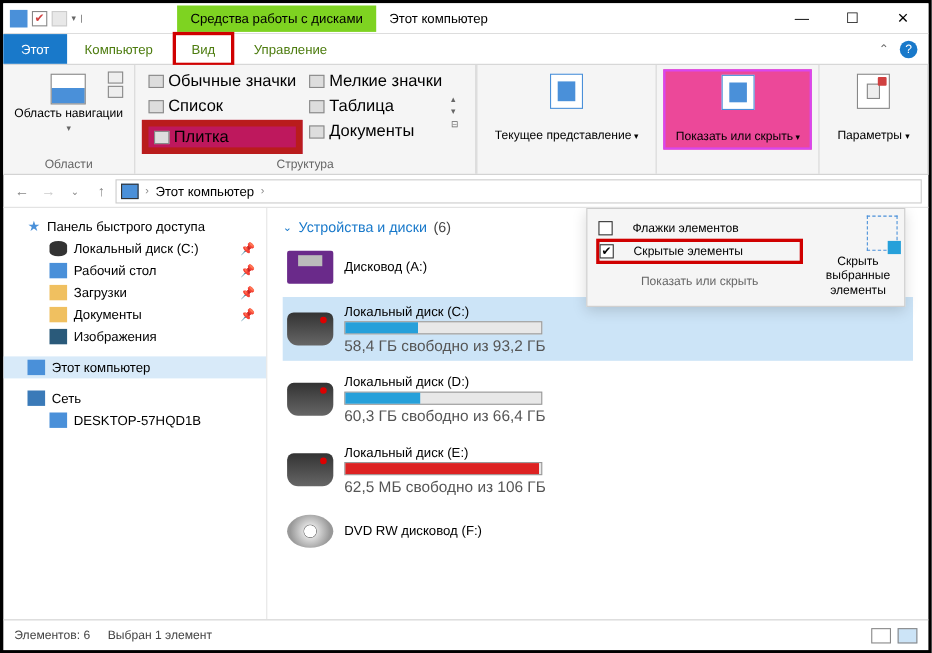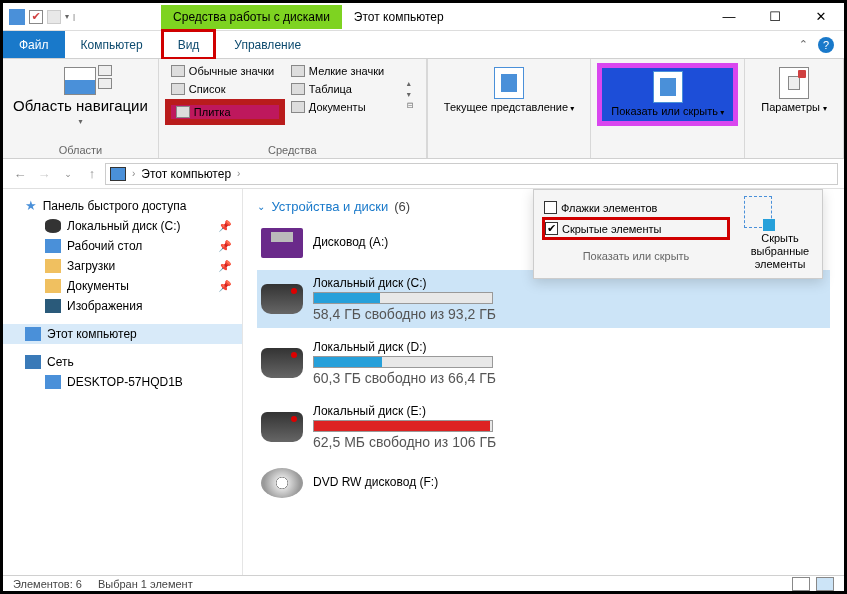--- a/index.html
+++ b/index.html
@@ -10,36 +10,36 @@
 .qat-icon { width: 16px; height: 16px; background: #4a90d9; }
 .qat-check { width: 14px; height: 14px; border: 1px solid #888; display: flex; align-items: center; justify-content: center; color: #d04040; font-size: 11px; }
 .qat-blank { width: 14px; height: 14px; background: #e8e8e8; border: 1px solid #ccc; }
 .qat-drop { font-size: 8px; color: #666; }
 .context-tab { background: #7ed321; color: #000; padding: 5px 12px; font-size: 12px; margin-left: 80px; }
 .title-text { margin-left: 12px; font-size: 12px; }
 .window-controls { margin-left: auto; display: flex; }
 .wc-btn { width: 46px; height: 28px; display: flex; align-items: center; justify-content: center; font-size: 13px; font-family: Arial; }
 .tabs { height: 28px; display: flex; align-items: stretch; background: #fff; border-bottom: 1px solid #d0d0d0; }
 .tab-file { background: #1979ca; color: #fff; padding: 0 16px; display: flex; align-items: center; font-size: 12px; }
-.tab { padding: 0 16px; display: flex; align-items: center; font-size: 12px; color: #0c4a6e; }
+.tab { padding: 0 16px; display: flex; align-items: center; font-size: 12px; color: #4d7c0f; }
 .tab-highlighted { border: 3px solid #d00000; margin: -2px 2px; padding: 0 14px; }
 .help-area { margin-left: auto; display: flex; align-items: center; gap: 10px; padding-right: 10px; }
 .help-q { width: 16px; height: 16px; border-radius: 50%; background: #1979ca; color: #fff; font-size: 11px; display: flex; align-items: center; justify-content: center; }
 .ribbon { height: 100px; display: flex; background: #f5f5f5; border-bottom: 1px solid #d0d0d0; }
 .ribbon-group { border-right: 1px solid #d8d8d8; display: flex; flex-direction: column; padding: 4px 6px 2px; }
 .ribbon-group-label { font-size: 11px; color: #666; text-align: center; margin-top: auto; padding-top: 2px; }
 .nav-pane-btn { display: flex; flex-direction: column; align-items: center; gap: 2px; padding: 4px; }
 .nav-pane-icon { width: 32px; height: 28px; background: linear-gradient(#fff 45%, #4a90d9 45%); border: 1px solid #888; }
-.nav-pane-label { font-size: 15px; text-align: center; line-height: 1.2; }
+.nav-pane-label { font-size: 11px; text-align: center; line-height: 1.2; }
 .struct-col { display: flex; flex-direction: column; gap: 2px; }
-.struct-item { display: flex; align-items: center; gap: 4px; padding: 2px 6px; font-size: 11px; min-width: 120px; }
+.struct-item { display: flex; align-items: center; gap: 4px; padding: 2px 6px; font-size: 15px; min-width: 120px; }
 .struct-item.sel { background: #be185d; border: 6px solid #b91c1c; padding: 1px 5px; text-align: right; }
 .struct-icon { width: 14px; height: 12px; border: 1px solid #888; background: #ddd; }
-.big-btn { display: flex; flex-direction: column; align-items: center; padding: 4px 10px; gap: 2px; }
-.big-btn.sel { background: #1d4ed8; border: 5px solid #d946ef; padding: 3px 9px; }
+.big-btn { display: flex; flex-direction: column; align-items: center; padding: 4px 10px; gap: 18px; }
+.big-btn.sel { background: #ec4899; border: 2px solid #d946ef; padding: 3px 9px; }
 .big-btn-icon { width: 30px; height: 32px; border: 1px solid #4a90d9; background: #fff; position: relative; }
 .big-btn-icon::after { content: ""; position: absolute; inset: 6px; background: #4a90d9; }
 .big-btn-label { font-size: 11px; text-align: center; line-height: 1.2; }
 .addr-bar { height: 30px; display: flex; align-items: center; gap: 2px; padding: 3px 6px; border-bottom: 1px solid #e0e0e0; }
 .navbtn { width: 22px; height: 22px; display: flex; align-items: center; justify-content: center; color: #888; font-size: 13px; }
 .addr-field { flex: 1; height: 22px; border: 1px solid #ccc; display: flex; align-items: center; gap: 6px; padding: 0 4px; }
 .addr-pc-icon { width: 16px; height: 14px; background: #4a90d9; border: 1px solid #333; }
 .addr-seg { font-size: 12px; }
 .addr-chev { color: #888; font-size: 10px; }
 .content { flex: 1; display: flex; overflow: hidden; position: relative; }
@@ -64,28 +64,28 @@
 .drive-icon.floppy::after { content:""; position:absolute; left:10px; top:4px; width:22px; height:10px; background:#bbb; }
 .drive-icon.dvd { background: radial-gradient(circle, #fff 20%, #888 22%, #ddd 25%, #999 70%); border-radius: 50%; }
 .drive-info { flex: 1; }
 .drive-name { font-size: 12px; margin-bottom: 2px; }
 .drive-bar { width: 180px; height: 12px; border: 1px solid #999; background: #e8e8e8; margin-bottom: 2px; }
 .drive-bar-fill { height: 100%; background: #26a0da; }
 .drive-bar-fill.crit { background: #d22; }
 .drive-status { font-size: 14px; color: #555; }
 .popup { position: absolute; top: 0; left: 530px; width: 290px; background: #f5f5f5; border: 1px solid #ccc; box-shadow: 0 4px 12px rgba(0,0,0,.15); z-index: 10; display: flex; }
 .popup-col { flex: 1; padding: 8px 8px 4px; display: flex; flex-direction: column; }
-.chk-row { display: flex; align-items: center; gap: 4px; padding: 3px 2px; font-size: 11px; }
+.chk-row { display: flex; align-items: center; gap: 18px; padding: 3px 2px; font-size: 11px; }
 .chk-box { width: 13px; height: 13px; border: 1px solid #333; display: flex; align-items: center; justify-content: center; font-size: 11px; background:#fff; }
 .chk-row.hl { border: 3px solid #d00000; padding: 2px 0px; }
 .popup-label { font-size: 11px; color: #666; text-align: center; margin-top: 6px; padding-top: 4px; }
-.popup-right { width: 84px; padding: 6px; text-align: center; display:flex; flex-direction:column; align-items:flex-start; }
+.popup-right { width: 84px; padding: 6px; text-align: center; display:flex; flex-direction:column; align-items:flex-end; }
 .popup-right-icon { width: 28px; height: 32px; border: 1px dashed #4a90d9; margin-bottom: 4px; position:relative; }
 .popup-right-icon::after { content:""; position:absolute; right:-4px; bottom:-4px; width:12px; height:12px; background:#26a0da; }
-.statusbar { height: 16px; border-top: 1px solid #d0d0d0; display: flex; align-items: center; padding: 0 10px; font-size: 11px; color: #444; gap: 16px; }
+.statusbar { height: 28px; border-top: 1px solid #d0d0d0; display: flex; align-items: center; padding: 0 10px; font-size: 11px; color: #444; gap: 16px; }
 .status-right { margin-left: auto; display: flex; gap: 6px; }
 .view-toggle { width: 18px; height: 14px; border: 1px solid #888; }
 </style>
 </head>
 <body>
 
 <div class="window">
 
   <div class="titlebar">
     <div class="qat">
@@ -98,21 +98,21 @@
     <div class="context-tab">Средства работы с дисками</div>
     <div class="title-text">Этот компьютер</div>
     <div class="window-controls">
       <div class="wc-btn">—</div>
       <div class="wc-btn">☐</div>
       <div class="wc-btn">✕</div>
     </div>
   </div>
 
   <div class="tabs">
-    <div class="tab-file">Файл</div>
+    <div class="tab-file">Этот</div>
     <div class="tab">Компьютер</div>
     <div class="tab tab-highlighted">Вид</div>
     <div class="tab">Управление</div>
     <div class="help-area">
       <span style="color:#666;font-size:11px">⌃</span>
       <div class="help-q">?</div>
     </div>
   </div>
 
   <div class="ribbon">
@@ -158,21 +158,21 @@
               <div class="struct-icon"></div>
               <span>Документы</span>
             </div>
         </div>
         <div style="display:flex;flex-direction:column;justify-content:center;gap:2px;padding:0 2px">
           <span style="font-size:8px;color:#666">▴</span>
           <span style="font-size:8px;color:#666">▾</span>
           <span style="font-size:8px;color:#666">⊟</span>
         </div>
       </div>
-      <div class="ribbon-group-label">Средства</div>
+      <div class="ribbon-group-label">Структура</div>
     </div>
 
     <div class="ribbon-group" style="border-left:1px solid #d8d8d8">
       <div class="big-btn">
         <div class="big-btn-icon"></div>
         <div class="big-btn-label"><span>Текущее представление</span><span style="font-size:8px"> ▾</span></div>
       </div>
     </div>
 
     <div class="ribbon-group">

